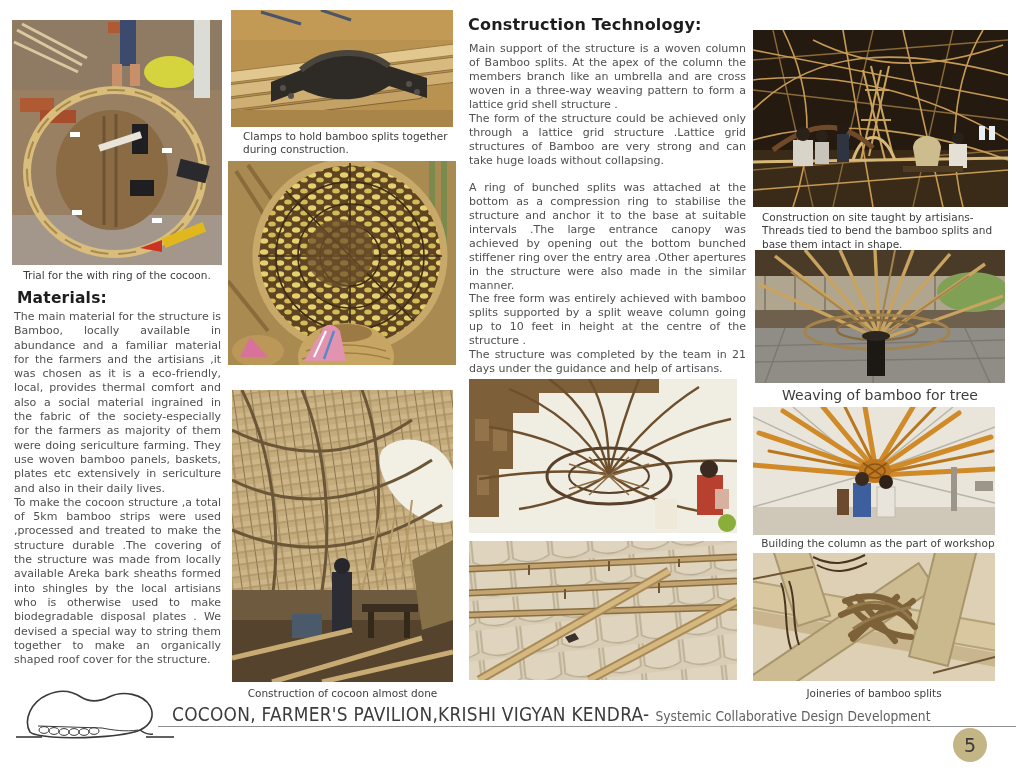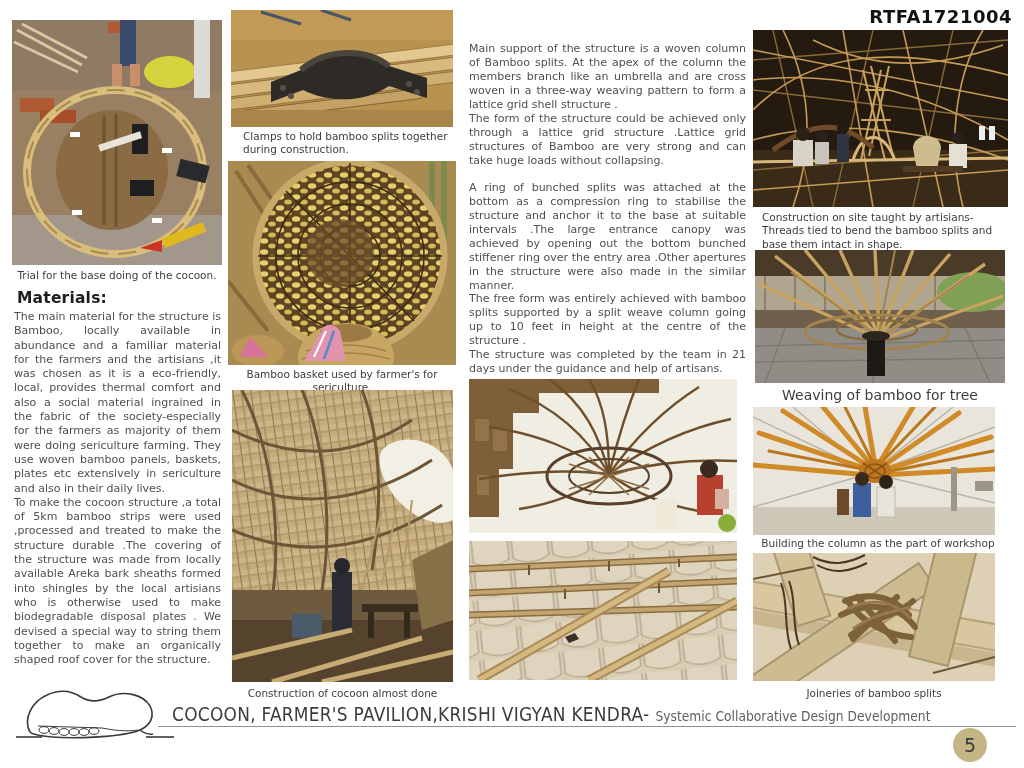--- a/index.html
+++ b/index.html
@@ -61,21 +61,21 @@
           <rect x="58" y="112" width="10" height="5"></rect>
           <rect x="150" y="128" width="10" height="5"></rect>
           <rect x="60" y="190" width="10" height="5"></rect>
           <rect x="140" y="198" width="10" height="5"></rect>
         </g>
       <rect x="150" y="210" width="44" height="10" fill="#e0b81e" transform="rotate(-22 172 215)"></rect>
       <polygon points="128,228 150,220 150,232" fill="#cc3322"></polygon>
       <rect x="166" y="142" width="30" height="18" fill="#2a2a2e" transform="rotate(14 181 151)"></rect>
     </svg>
   </div>
-  <div class="abs caption center" style="left:10px;top:269px;width:214px;font-size:10.5px;">Trial for the base doing of the cocoon.</div>
+  <div class="abs caption center" style="left:10px;top:269px;width:214px;font-size:10.5px;">Trial for the with ring of the cocoon.</div>
 
   <div class="abs section-heading" style="left:17px;top:289px;">Materials:</div>
 
   <div class="abs body-text" style="left:14px;top:310px;width:207px;">
     <p>The main material for the structure is Bamboo, locally available in abundance and a familiar material for the farmers and the artisians ,it was chosen as it is a eco-friendly, local,  provides thermal comfort and also a social material ingrained in the fabric of the society-especially for the farmers as majority of them were doing sericulture farming. They use woven bamboo panels, baskets, plates etc extensively in sericulture and also in their daily lives.</p>
     <p>To make the cocoon structure ,a total of 5km bamboo strips were used ,processed and treated to make the structure durable .The covering of the structure was made from locally available Areka bark sheaths formed into shingles by the local artisians who is otherwise used to make biodegradable disposal plates . We devised a special way to string them together to make an organically shaped roof cover for the structure.</p>
   </div>
 
   <div class="abs" style="left:14px;top:678px;width:162px;height:66px;">
     <svg width="162" height="66" viewBox="0 0 162 66">
@@ -160,21 +160,20 @@
           <path d="M78,190 Q118,178 158,190"></path>
           <path d="M74,198 Q118,186 162,198"></path>
         </g>
       <path d="M96,166 L76,200 L118,200 L112,170 Q104,160 96,166 Z" fill="#e293ad"></path>
       <path d="M98,170 L86,196" stroke="#ffffff" stroke-width="2"></path>
       <path d="M106,170 L96,198" stroke="#5588cc" stroke-width="2.4"></path>
       <ellipse cx="30" cy="190" rx="26" ry="16" fill="#bb9858"></ellipse>
       <path d="M22,176 L12,196 L40,196 Z" fill="#d8729a"></path>
     </svg>
   </div>
-  <div class="abs caption center" style="left:226px;top:368px;width:232px;font-size:10.5px;">Bamboo basket used by farmer's for sericulture.</div>
 
   <div class="abs photo" style="left:232px;top:390px;width:221px;height:292px;">
     <svg width="221" height="292" viewBox="0 0 221 292" preserveAspectRatio="none">
       <defs>
         <pattern id="weave" width="18" height="12" patternUnits="userSpaceOnUse" patternTransform="rotate(-8)">
           <rect width="18" height="12" fill="#c4ab7c"></rect>
           <rect width="18" height="5" fill="#cdb588"></rect>
           <line x1="0" y1="0" x2="0" y2="12" stroke="#8a744e" stroke-width="2"></line>
           <line x1="9" y1="0" x2="9" y2="12" stroke="#9c8458" stroke-width="1.2"></line>
           <line x1="0" y1="6" x2="18" y2="6" stroke="#a78e60" stroke-width="1"></line>
@@ -206,20 +205,21 @@
       <g stroke="#c8ab72" stroke-width="5">
           <line x1="0" y1="268" x2="120" y2="240"></line>
           <line x1="40" y1="292" x2="190" y2="248"></line>
           <line x1="90" y1="292" x2="221" y2="262"></line>
         </g>
       <path d="M180,170 L221,150 L221,230 L190,240 Z" fill="#857048"></path>
     </svg>
   </div>
   <div class="abs caption center" style="left:232px;top:687px;width:221px;font-size:10.5px;">Construction of cocoon almost done</div>
 
+  <div class="abs section-heading" style="left:468px;top:15px;font-size:16px;">Construction Technology:</div>
   <div class="abs mid-text" style="left:469px;top:42px;width:277px;">
     <p>Main support of the structure is a woven column of  Bamboo splits. At the apex of the column the members branch like an umbrella and are cross woven in a three-way weaving pattern to form a lattice grid shell structure .</p>
     <p>The form of the structure could be achieved only through a lattice grid structure .Lattice grid structures of Bamboo are very strong and can take huge loads without collapsing.</p>
     <p class="gap">A  ring of bunched splits was attached at the bottom as a compression ring to stabilise  the structure and anchor it to the base at suitable intervals .The large entrance canopy was achieved by opening out the bottom bunched stiffener ring over the entry area .Other apertures in the structure were also made in the similar manner.</p>
     <p>The free form was entirely achieved with bamboo splits supported by a split weave column going up to 10 feet in height at the centre of the structure .</p>
     <p>The structure was completed by the team in 21 days under the guidance and help of artisans.</p>
   </div>
 
   <div class="abs photo" style="left:469px;top:379px;width:268px;height:154px;">
     <svg width="268" height="154" viewBox="0 0 268 154" preserveAspectRatio="none">
@@ -295,21 +295,20 @@
           <line x1="60" y1="24" x2="60" y2="34"></line>
           <line x1="140" y1="20" x2="140" y2="30"></line>
           <line x1="210" y1="18" x2="210" y2="26"></line>
           <line x1="96" y1="48" x2="96" y2="58"></line>
           <line x1="190" y1="42" x2="190" y2="52"></line>
         </g>
       <path d="M96,96 l10,-4 l4,6 l-10,4 Z" fill="#3a3128"></path>
     </svg>
   </div>
 
-  <div class="abs ref-code" style="left:752px;top:6px;width:260px;">RTFA1721004</div>
 
   <div class="abs photo" style="left:753px;top:30px;width:255px;height:177px;">
     <svg width="255" height="177" viewBox="0 0 255 177" preserveAspectRatio="none">
       <rect width="255" height="177" fill="#241a10"></rect>
       <rect y="120" width="255" height="57" fill="#3a2a18"></rect>
       <g stroke="#8a6a38" stroke-width="1.4">
         <line x1="0" y1="30" x2="255" y2="10"></line>
           <line x1="0" y1="60" x2="255" y2="90"></line>
           <line x1="20" y1="0" x2="60" y2="177"></line>
           <line x1="200" y1="0" x2="160" y2="177"></line>

